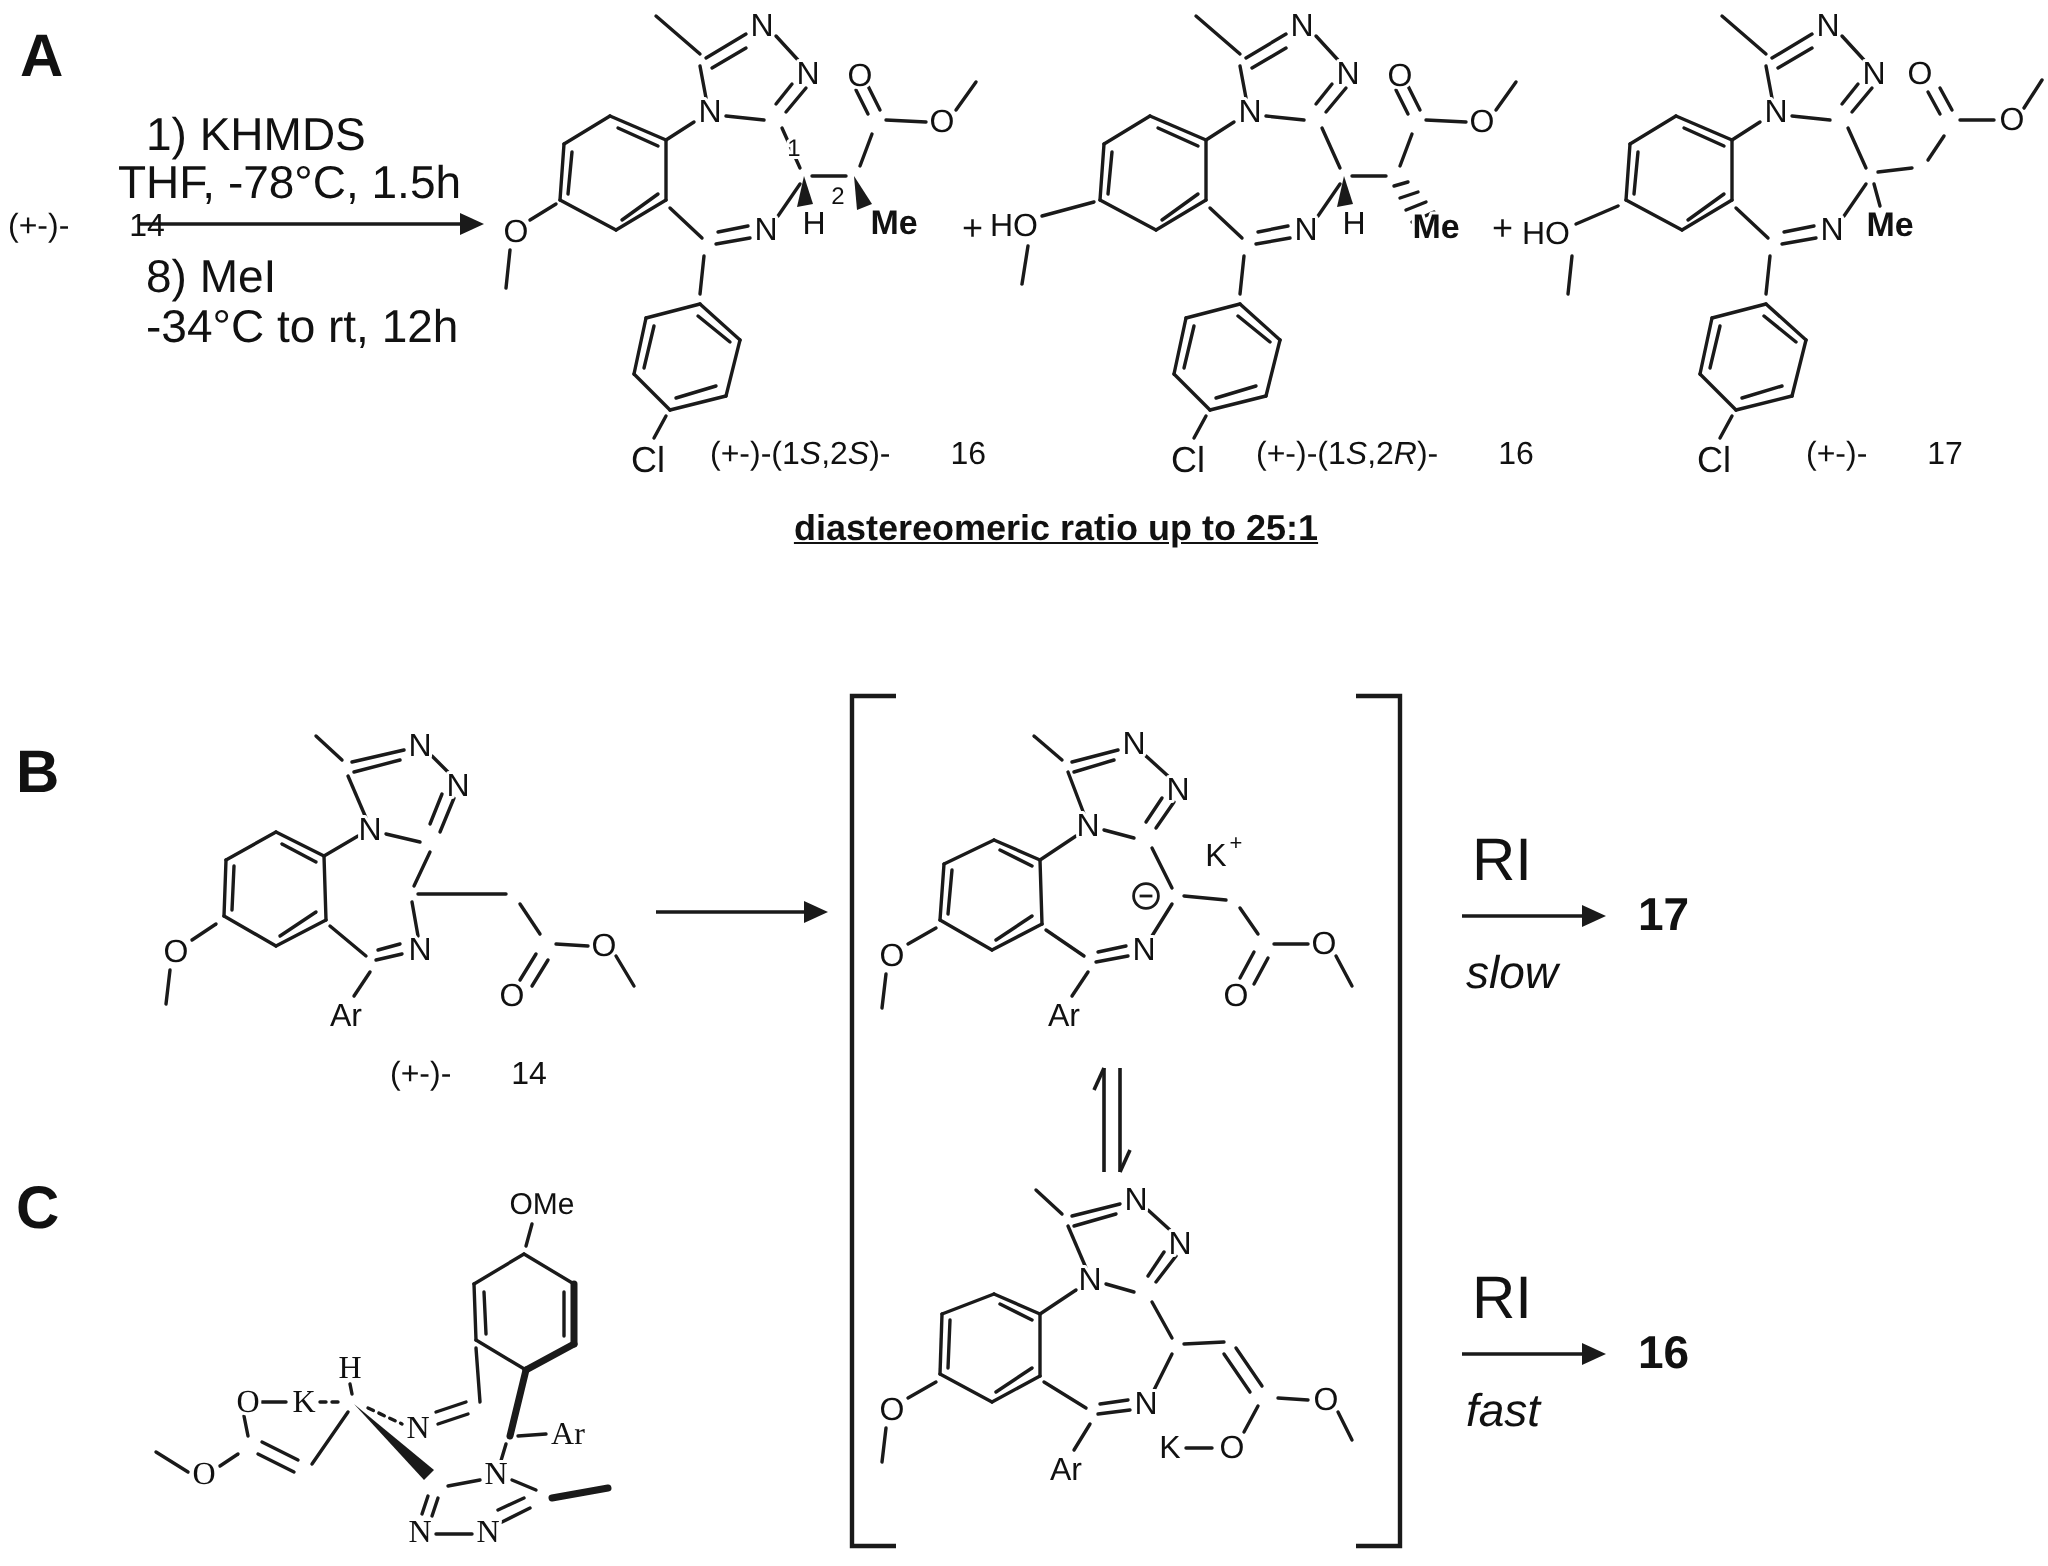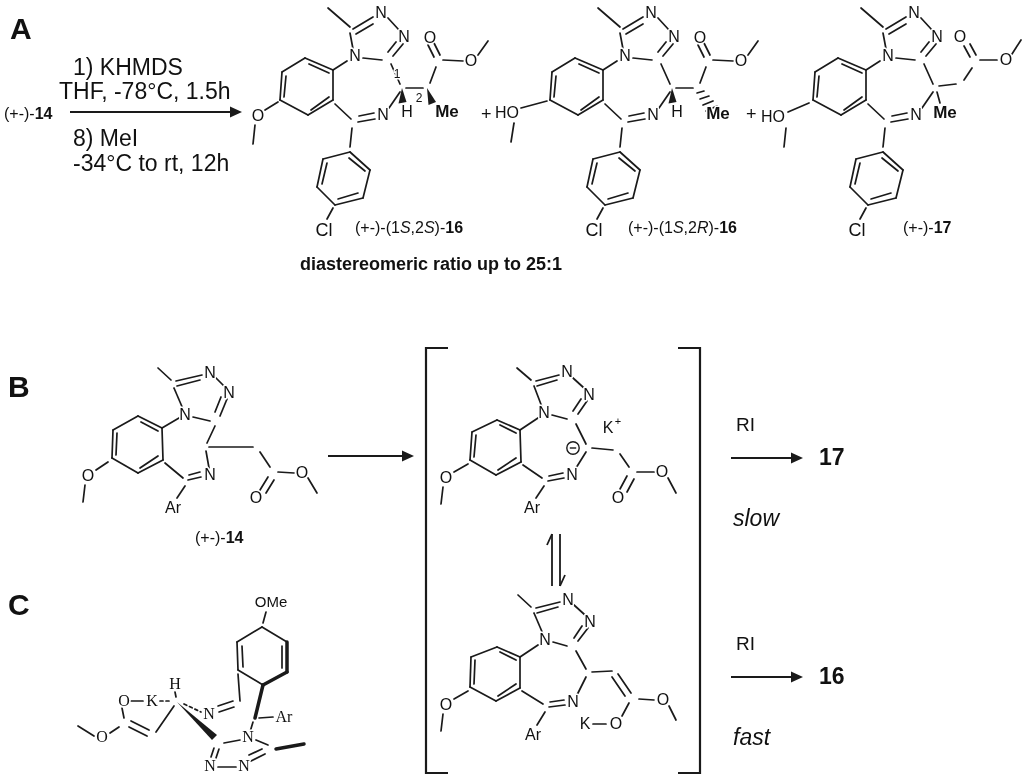--- a/index.html
+++ b/index.html
@@ -1,26 +1,26 @@
 <!DOCTYPE html>
 <html><head>
 <meta charset="utf-8">
 <style>
   html,body{margin:0;padding:0;background:#fff;}
   .page{position:relative;width:1024px;height:783px;background:#fff;color:#111;
         font-family:"Liberation Sans",sans-serif;overflow:hidden;}
   .sec{position:absolute;font-size:30px;font-weight:bold;white-space:nowrap;}
   .t{position:absolute;font-size:23px;white-space:nowrap;}
   .lbl{position:absolute;font-size:16px;white-space:nowrap;}
-  .lbl b{font-weight:bold;}
+  .lbl b{font-weight:normal;margin-left:30px;}
   .it{font-style:italic;}
-  .bold-line{position:absolute;font-size:18px;font-weight:bold;white-space:nowrap;}
-  .ri{position:absolute;font-size:19px;white-space:nowrap;}
+  .bold-line{position:absolute;font-size:18px;font-weight:bold;white-space:nowrap;text-align:center;text-decoration:underline;}
+  .ri{position:absolute;font-size:30px;white-space:nowrap;}
   .ri-b{position:absolute;font-size:23px;font-weight:bold;white-space:nowrap;}
-  .ri-i{position:absolute;font-size:23px;font-style:italic;white-space:nowrap;margin-top:32px;}
+  .ri-i{position:absolute;font-size:23px;font-style:italic;white-space:nowrap;}
   .plus{position:absolute;font-size:18px;white-space:nowrap;}
   svg.struct{position:absolute;overflow:visible;}
   svg.overlay{position:absolute;left:0;top:0;}
   svg text{font-family:"Liberation Sans",sans-serif;font-size:16px;fill:#111;
            paint-order:stroke fill;stroke:#fff;stroke-width:3px;stroke-linejoin:round;
            text-anchor:middle;}
   svg text.me{font-size:17px;font-weight:bold;}
   svg text.sm{font-size:12px;}
   svg text.cl{font-size:18px;}
   svg text.sup{font-size:11px;}

